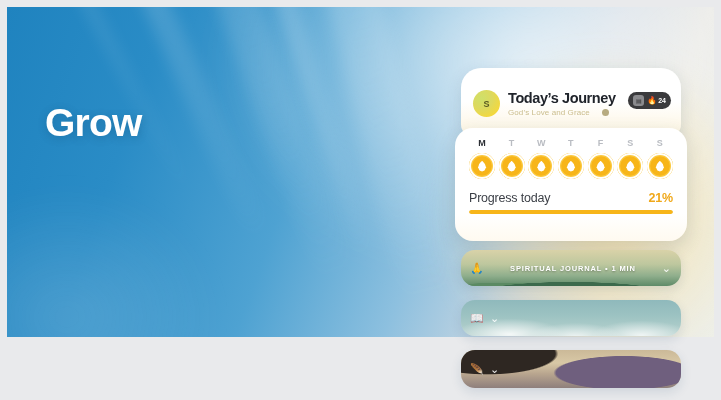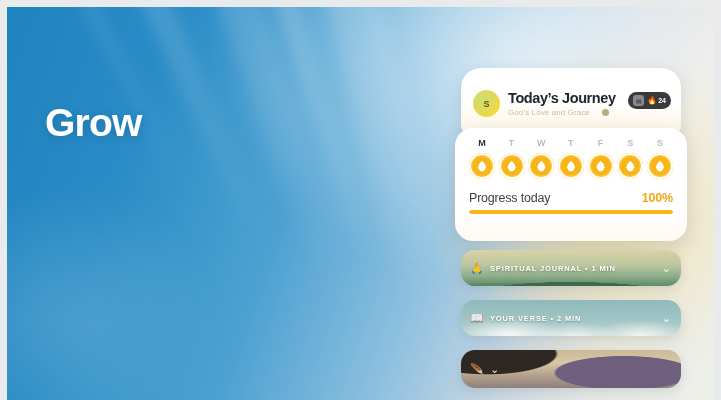--- a/index.html
+++ b/index.html
@@ -4,21 +4,21 @@
 <style>
   * { box-sizing: border-box; margin: 0; padding: 0; }
   html, body {
     width: 721px; height: 400px;
     overflow: hidden;
     font-family: "Liberation Sans", sans-serif;
     background: #e9eaec;
   }
   #frame {
     position: relative;
-    width: 721px; height: 400px;
+    width: 721px; height: 337px;
     background: #701a75;
   }
   
   #sky {
     position: absolute;
     left: 7px; top: 7px; right: 7px; bottom: 0;
     background:
       linear-gradient(110deg, #1f83bf 0%, #2a8cc6 20%, #4ea2d2 42%, #8dc0df 60%, #cfd9e2 75%, #e8e8e4 85%, #eef0ea 100%);
     overflow: hidden;
   }
@@ -192,20 +192,21 @@
   .act-icon {
     width: 13px; height: 13px; flex: 0 0 auto;
     display: flex; align-items: center; justify-content: center;
     color: #ffffff; font-size: 11px; line-height: 1;
   }
   .act-label {
     flex: 1 1 auto;
     font-size: 7.5px; font-weight: bold; color: #ffffff;
     letter-spacing: .85px; white-space: nowrap;
     text-shadow: 0 1px 2px rgba(0,0,0,.30);
+    text-align: center;
   }
   .act-chev {
     flex: 0 0 auto; color: #ffffff; font-size: 11px;
     opacity: .92; line-height: 1;
   }
   
   #act-1 { top: 182px; }
   #act-1 .scene {
     background:
       radial-gradient(ellipse 120% 80% at 50% 115%, #3c6a4c 0%, #3c6a4c 32%, rgba(60,106,76,0) 33%),
@@ -304,41 +305,40 @@
           </div>
         <div class="day-ring" style="background: rgb(247, 181, 25);">
             <span class="drop"></span>
           </div>
         <div class="day-ring" style="background: rgb(247, 181, 25);">
             <span class="drop"></span>
           </div>
       </div>
       <div id="progress-row">
         <span id="progress-label">Progress today</span>
-        <span id="progress-value">100%</span>
+        <span id="progress-value">21%</span>
       </div>
       <div id="progress-track">
         <div id="progress-fill" style="width: 100%;"></div>
       </div>
     </div>
 
     <div class="act-card" id="act-1">
       <div class="scene"></div>
       <div class="act-inner">
         <span class="act-icon">🙏</span>
         <span class="act-label">SPIRITUAL JOURNAL • 1 MIN</span>
         <span class="act-chev">⌄</span>
       </div>
     </div>
 
     <div class="act-card" id="act-2">
       <div class="scene"></div>
       <div class="act-inner">
         <span class="act-icon">📖</span>
-        <span class="act-label">YOUR VERSE • 2 MIN</span>
         <span class="act-chev">⌄</span>
       </div>
     </div>
 
     <div class="act-card" id="act-3">
       <div class="scene"></div>
       <div class="act-inner">
         <span class="act-icon">🪶</span>
         <span class="act-chev">⌄</span>
       </div>

